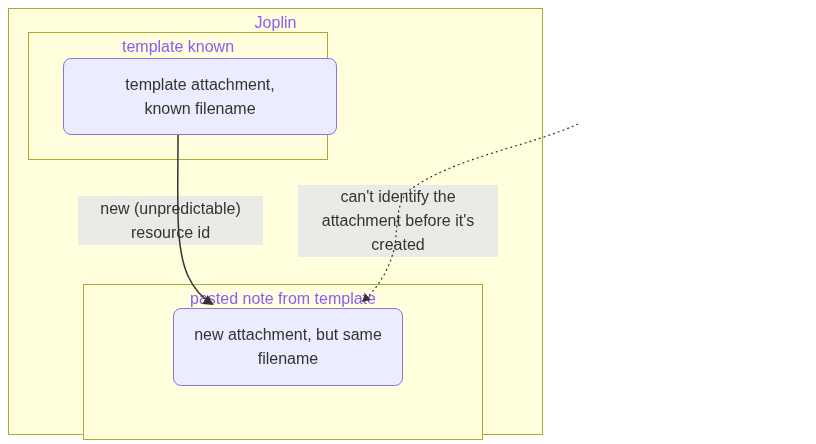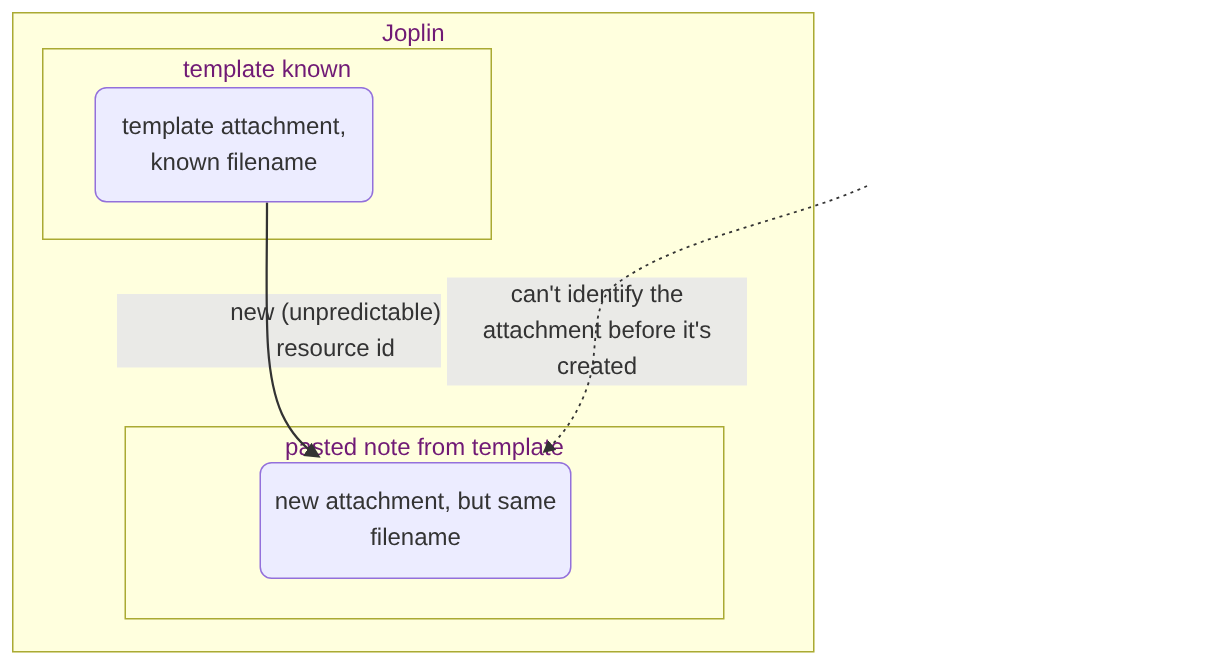--- a/index.html
+++ b/index.html
@@ -20,21 +20,21 @@
     border: 1px solid #aaaa33;
     box-sizing: border-box;
     z-index: 1;
   }
   .container-label {
     position: absolute;
     top: 3px; left: 0; right: 0;
     text-align: center;
     font-size: 16px;
     line-height: 22px;
-    color: #701a75;
+    color: #8b5cf6;
     z-index: 1;
     white-space: nowrap;
   }
 
   
   svg.edges {
     position: absolute; left: 0; top: 0;
     width: 816px; height: 444px;
     z-index: 3;
     pointer-events: none;
@@ -81,49 +81,49 @@
 <div class="canvas">
 
   <div class="container" style="left:8px; top:8px; width:535px; height:427px;">
     <div class="container-label">Joplin</div>
   </div>
 
   <div class="container" style="left:28px; top:32px; width:300px; height:128px;">
     <div class="container-label">template known</div>
   </div>
 
-  <div class="container" style="left:83px; top:284px; width:400px; height:129px;padding-left:42px;">
+  <div class="container" style="left:83px; top:284px; width:400px; height:156px;padding-left:42px;">
     <div class="container-label">pasted note from template</div>
   </div>
 
-  <div class="edge-label" style="left:78px; top:196px; width:216px; height:49px;justify-content:flex-end;">
+  <div class="edge-label" style="left:78px; top:196px; width:185px; height:49px;">
     <span class="txt multiline">new (unpredictable)
 resource id</span>
   </div>
 
   <div class="edge-label" style="left:298px; top:185px; width:200px; height:72px;">
     <span class="txt multiline">can't identify the
 attachment before it's
 created</span>
   </div>
 
   <svg class="edges" viewBox="0 0 816 444">
     <defs>
       <marker id="arrowhead" viewBox="0 0 10 10" refX="8" refY="5" markerWidth="7" markerHeight="7" orient="auto">
         <path d="M0,0 L10,5 L0,10 z" fill="#333333"></path>
       </marker>
     </defs>
     <path d="M178,135 C178,205 175,247 188,276 C195,291 204,299 212,304" fill="none" stroke="#333333" stroke-width="1.5" marker-end="url(#arrowhead)"></path>
     <path d="M578,124 C530,146 452,158 410,190 C396,201 398,222 395,244 C392,263 380,287 363,301" fill="none" stroke="#333333" stroke-width="1.2" stroke-dasharray="2,3" marker-end="url(#arrowhead)"></path>
   </svg>
 
-  <div class="node" style="left:63px; top:58px; width:186px; height:77px;">
+  <div class="node" style="left:63px; top:58px; width:274px; height:77px;">
     <span class="multiline">template attachment,
 known filename</span>
   </div>
 
-  <div class="node" style="left:173px; top:308px; width:208px; height:78px;">
+  <div class="node" style="left:173px; top:308px; width:230px; height:78px;">
     <span class="multiline">new attachment, but same
 filename</span>
   </div>
 
 
 </div>
 
 </body></html>

